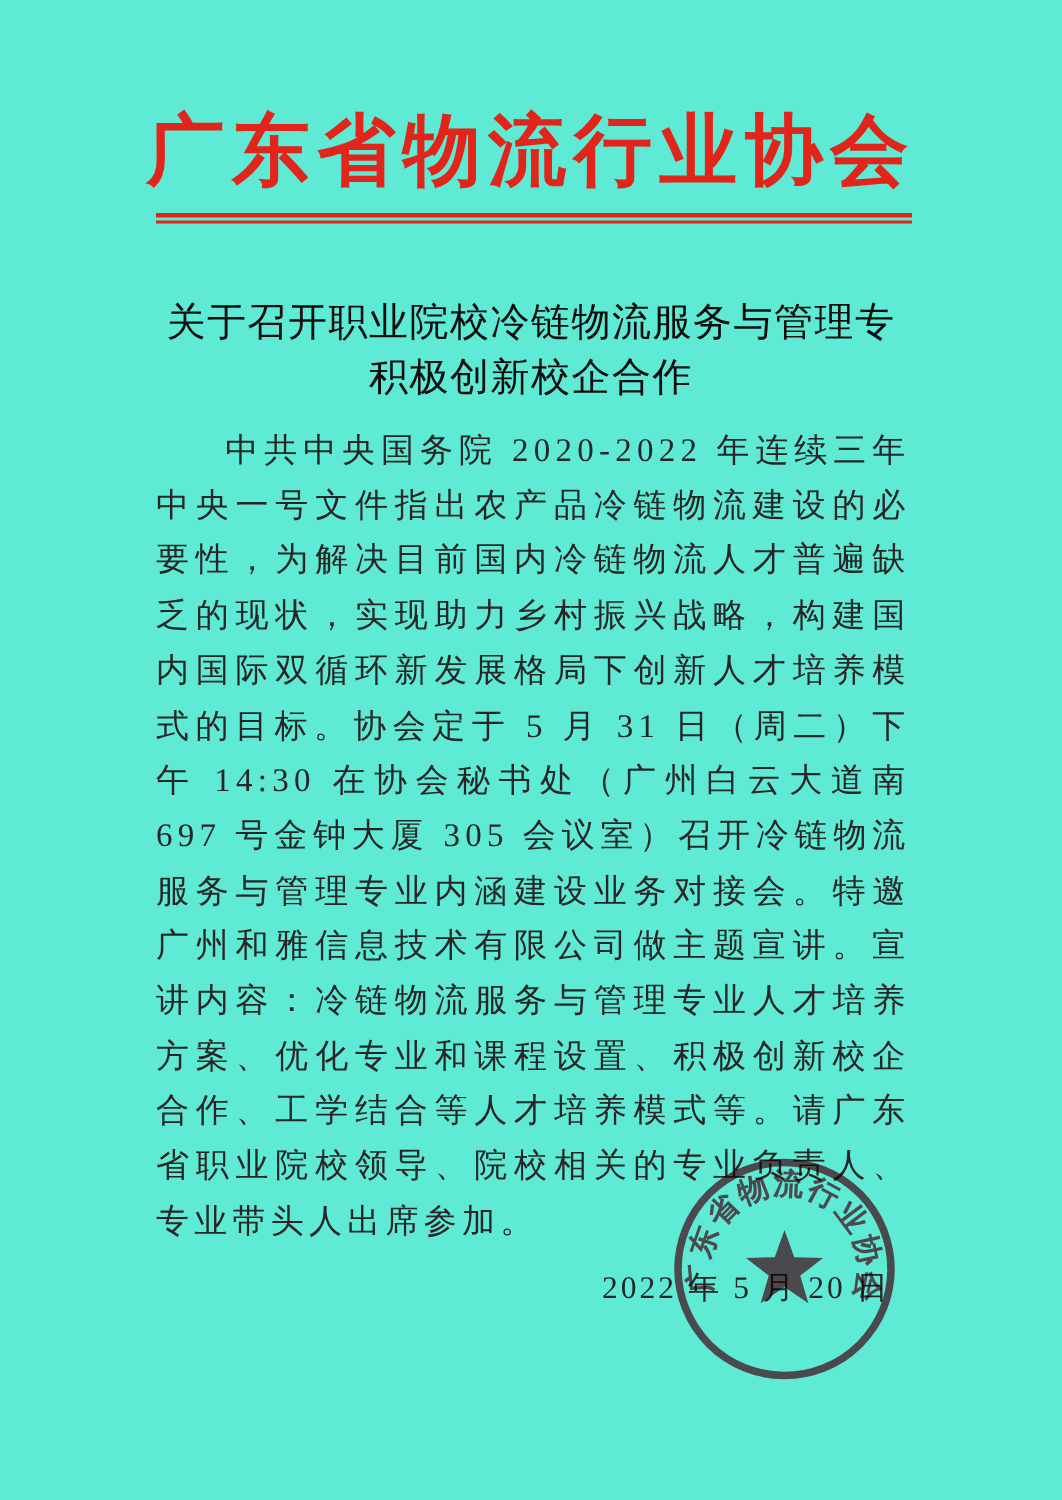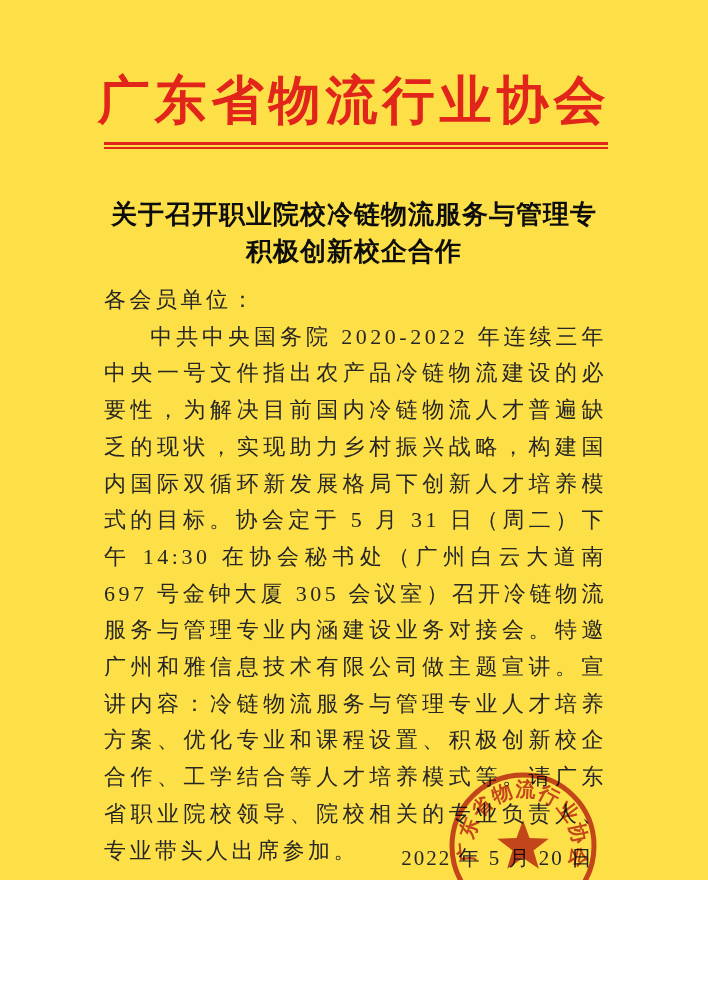--- a/index.html
+++ b/index.html
@@ -1,20 +1,20 @@
 <!DOCTYPE html>
 <html style="--letterhead-red: #e1251b;"><head>
 <meta charset="utf-8">
 <style>
   html, body { margin: 0; padding: 0; background: #ffffff; }
   .page {
     position: relative;
     width: 708px;
-    height: 880px;
-    background: #fde047;
+    height: 1000px;
+    background: #5eead4;
     overflow: hidden;
     font-family: "Liberation Serif", "DejaVu Serif", serif;
   }
   .letterhead {
     position: absolute;
     top: 66px;
     left: 0;
     width: 708px;
     text-align: center;
     font-size: 52px;
@@ -32,21 +32,21 @@
     border-top: 3px solid var(--letterhead-red, #e1251b);
     border-bottom: 2px solid var(--letterhead-red, #e1251b);
   }
   .notice-title {
     position: absolute;
     top: 196px;
     left: 78px;
     width: 552px;
     text-align: center;
     font-size: 26px;
-    font-weight: bold;
+    font-weight: normal;
     color: #0d0d0d;
     line-height: 37px;
     letter-spacing: 1px;
   }
   .body-text {
     position: absolute;
     top: 282px;
     left: 104px;
     width: 503px;
     font-size: 22px;
@@ -88,21 +88,20 @@
   <div class="letterhead">广东省物流行业协会</div>
 
   <div class="letterhead-rule"></div>
 
   <div class="notice-title">
     <div>关于召开职业院校冷链物流服务与管理专</div>
     <div>积极创新校企合作</div>
   </div>
 
   <div class="body-text">
-    <p>各会员单位：</p>
     <p class="indent">中共中央国务院 2020-2022 年连续三年中央一号文件指出农产品冷链物流建设的必要性，为解决目前国内冷链物流人才普遍缺乏的现状，实现助力乡村振兴战略，构建国内国际双循环新发展格局下创新人才培养模式的目标。协会定于 5 月 31 日（周二）下午 14:30 在协会秘书处（广州白云大道南 697 号金钟大厦 305 会议室）召开冷链物流服务与管理专业内涵建设业务对接会。特邀广州和雅信息技术有限公司做主题宣讲。宣讲内容：冷链物流服务与管理专业人才培养方案、优化专业和课程设置、积极创新校企合作、工学结合等人才培养模式等。请广东省职业院校领导、院校相关的专业负责人、专业带头人出席参加。</p>
   </div>
 
   <div class="date-line">2022 年 5 月 20 日</div>
 
   <svg class="seal" viewBox="0 0 158 158">
     <circle cx="79" cy="79" r="71" fill="none" stroke="#bf3b4b" stroke-width="5"></circle>
     <polygon points="79,53 85.5,71.1 104.7,71.7 89.5,83.4 94.9,101.8 79,91 63.1,101.8 68.5,83.4 53.3,71.7 72.5,71.1" fill="#bf3b4b"></polygon>
     <defs>
       <path id="sealArc" d="M 32 96.1 A 50 50 0 1 1 126 96.1" fill="none"></path>

